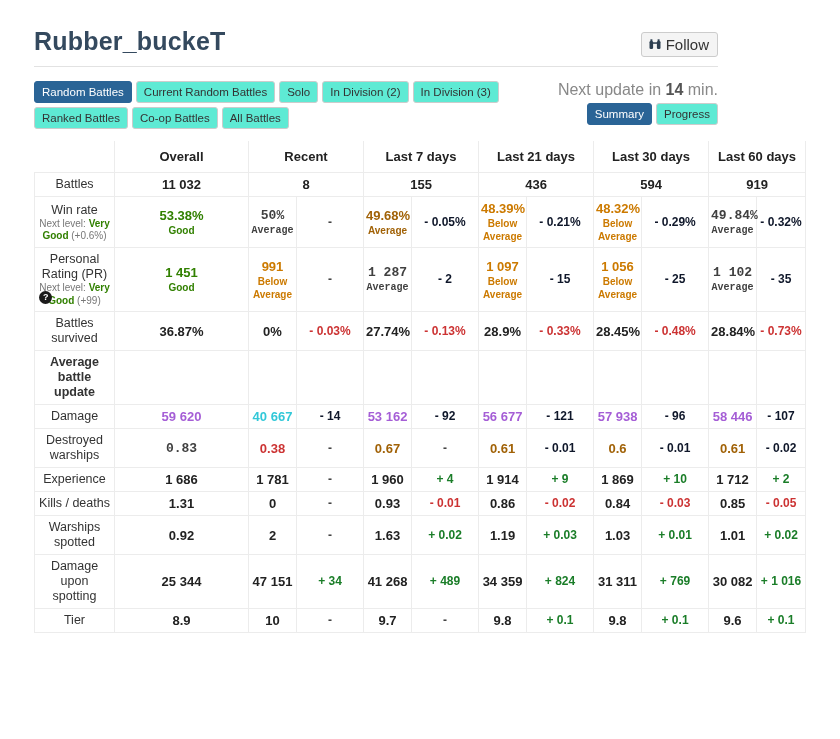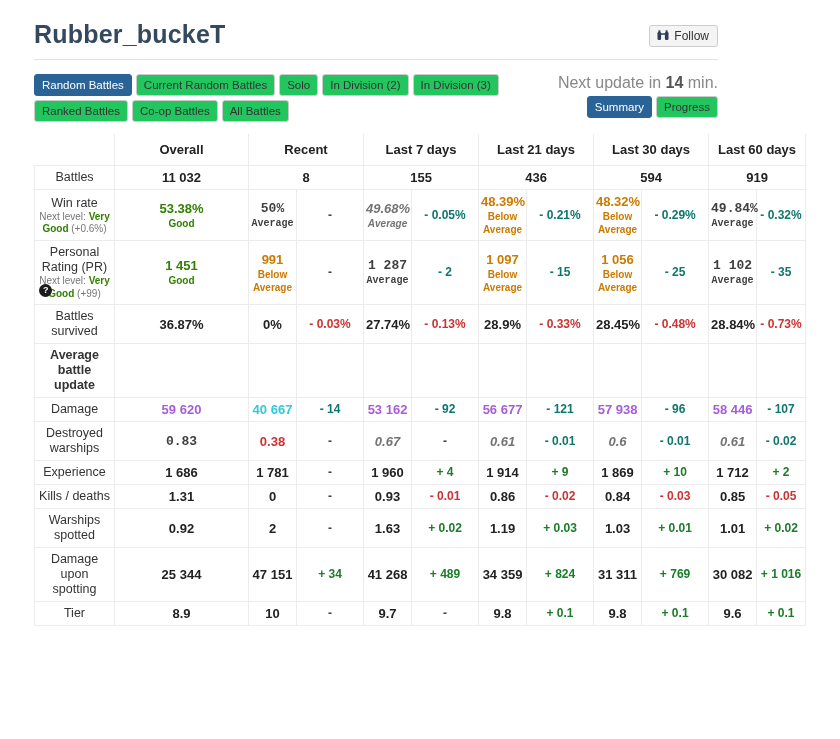--- a/index.html
+++ b/index.html
@@ -4,53 +4,53 @@
 <style>
   * { box-sizing: border-box; }
   html, body {
     margin: 0; padding: 0;
     background: #ffffff;
     font-family: "Liberation Sans", sans-serif;
     color: #333333;
   }
   body { width: 840px; height: 739px; overflow: hidden; }
 
-  .page { width: 752px; padding: 9px 34px; }
+  .page { width: 752px; padding: 16px 34px; }
 
   
   .header-row {
     display: flex; align-items: flex-start; justify-content: space-between;
     padding-top: 8px;
   }
   .player-title {
     font-size: 25px; font-weight: bold; color: #34495e;
     letter-spacing: 0.2px; line-height: 34px; margin: 0;
   }
   .follow-btn {
     display: inline-flex; align-items: center; gap: 5px;
     border: 1px solid #cccccc; background: #f4f4f4;
     border-radius: 3px; padding: 3px 8px 3px 7px;
-    font-size: 12px; color: #333; cursor: pointer;
+    font-size: 15px; color: #333; cursor: pointer;
     margin-top: 8px;
   }
   .follow-btn .binoc { display: inline-block; line-height: 1; }
   .divider {
     border-bottom: 1px solid #e2e2e2;
     margin-top: 8px; margin-bottom: 0;
   }
 
   
   .controls {
     display: flex; justify-content: space-between; align-items: flex-start;
     padding-top: 14px;
   }
   .mode-tabs { display: flex; flex-wrap: wrap; gap: 4px; max-width: 560px; }
   .tab {
     border: 1px solid #cccccc; border-radius: 3px;
-    background: #22c55e; color: #333;
+    background: #5eead4; color: #333;
     font-size: 11.5px; padding: 3px 7px; line-height: 14px;
     cursor: pointer; white-space: nowrap;
   }
   .tab.active {
     background: #2a6496; border-color: #2a6496; color: #ffffff;
   }
   .right-controls { text-align: right; padding-top: 0px; }
   .next-update {
     font-size: 16px; color: #888888; margin-bottom: 4px; white-space: nowrap;
   }
@@ -85,24 +85,24 @@
   .nextlevel b { font-weight: bold; }
 
   td.value  { font-size: 13px; font-weight: bold; line-height: 15px; }
   td.delta  { font-size: 12px; font-weight: bold; line-height: 15px; }
   .grade { display: block; font-size: 10px; font-weight: bold; line-height: 13px; margin-top: 1px; }
   .dash { color: #444; font-weight: bold; }
 
   
   .c-green   { color: #318000; }
   .c-yellow  { color: #404040; font-family: Liberation Mono, monospace; }
-  .c-gold    { color: #737373; font-style: italic; }
+  .c-gold    { color: #a16207; }
   .c-orange  { color: #cc7a00; }
   .c-red     { color: #cc3333; }
-  .c-darkred { color: #0f766e; }
+  .c-darkred { color: #0f172a; }
   .c-dgreen  { color: #1a7d28; }
   .c-purple  { color: #a55ed6; }
   .c-cyan    { color: #32c8d8; margin-left: 11px; }
   .c-black   { color: #222222; }
 
   .help-badge {
     display: inline-block; width: 13px; height: 13px; border-radius: 50%;
     background: #1b1b1b; color: #ffffff; font-size: 9px; font-weight: bold;
     line-height: 13px; text-align: center; position: relative;
     top: 9px; left: 2px; margin: 0 -11px 0 -2px; z-index: 5;

